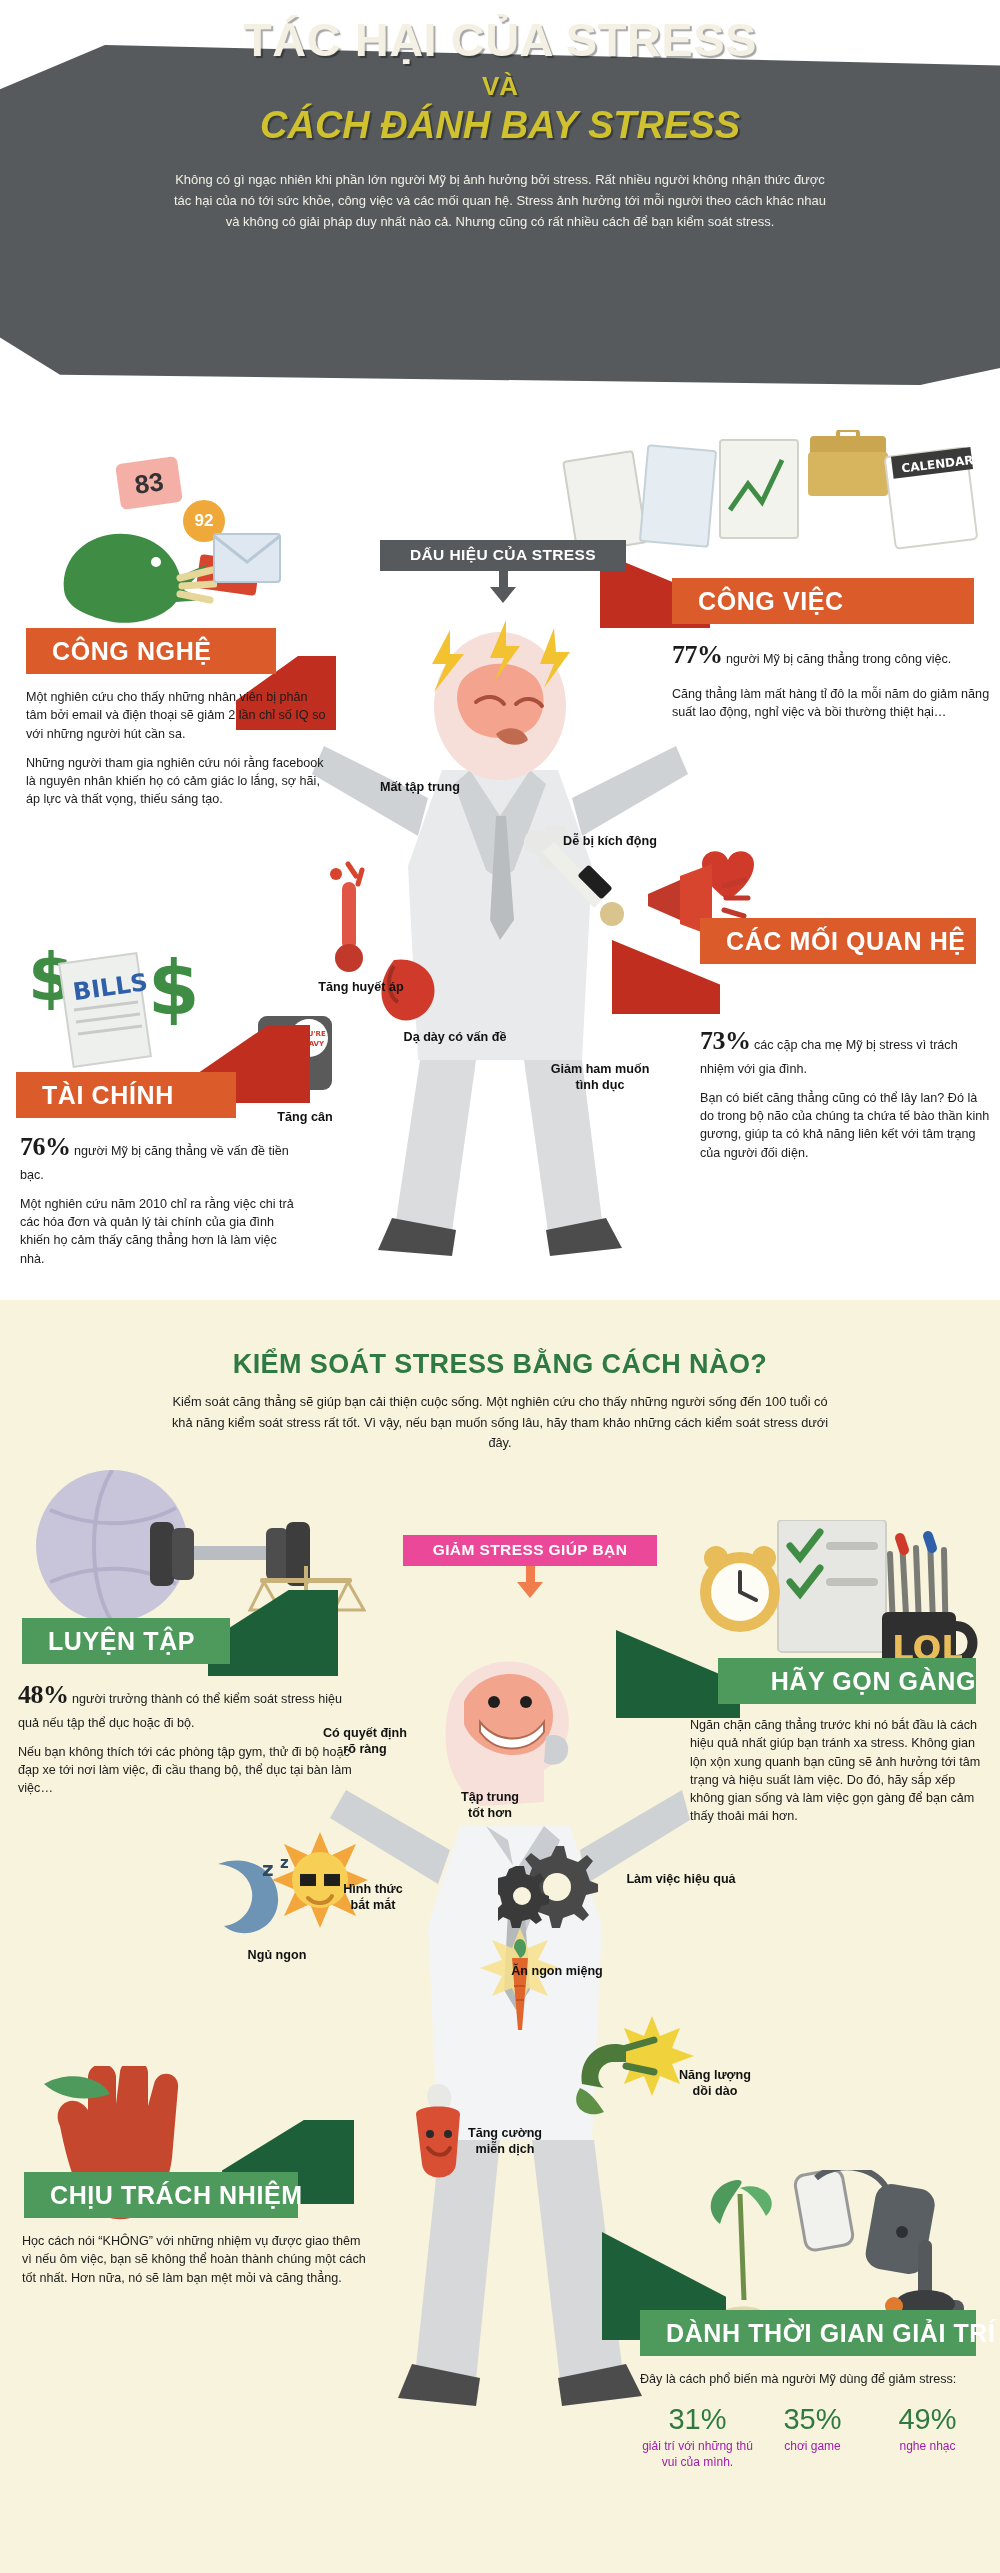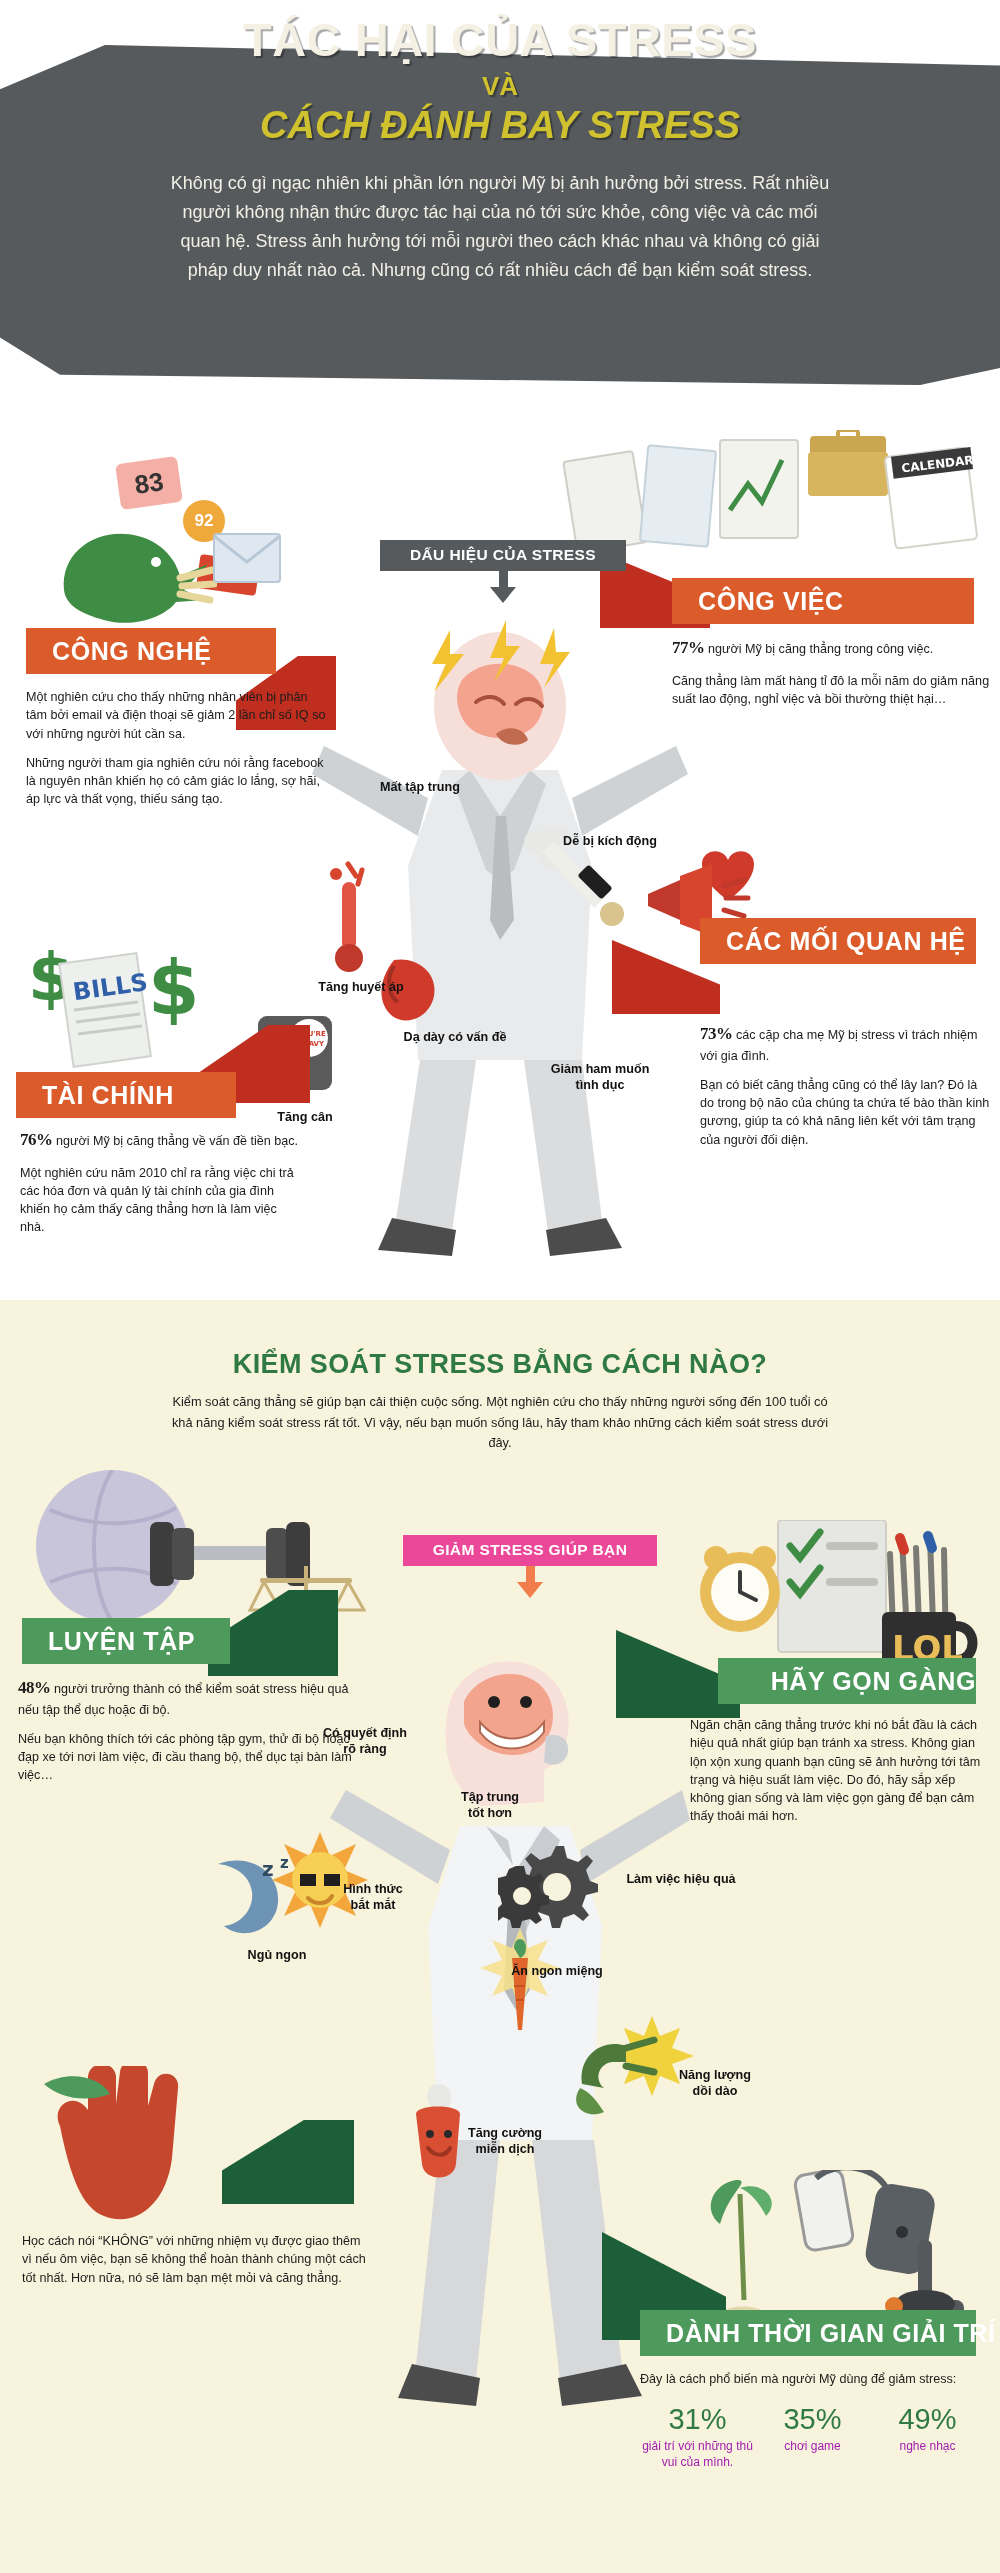--- a/index.html
+++ b/index.html
@@ -30,21 +30,21 @@
     font-weight: bold; font-size: 26px; color: #cfc22e; margin-top: 4px;
     text-shadow: 2px 2px 1px rgba(0,0,0,.35);
   }
   .title-3 {
     font-family: "Liberation Sans Narrow","Liberation Sans", sans-serif;
     font-weight: bold; font-size: 38px; color: #cfc22e; margin-top: 2px;
     text-shadow: 2px 2px 1px rgba(0,0,0,.35); font-style: italic;
   }
   .banner-intro {
     margin: 22px auto 14px; width: 660px; text-align: center; color: #f2efe6;
-    font-size: 18px; line-height: 1.62;
+    font-size: 13px; line-height: 1.62;
   }
 
   
   .badge { position: absolute; text-align: center; }
   .badge .chip {
     display: inline-block; padding: 6px 30px 7px; color: #fff;
     font-family: "Liberation Sans Narrow","Liberation Sans", sans-serif;
     font-weight: bold; font-size: 15.5px; letter-spacing: .4px;
   }
   .badge .arrow {
@@ -75,21 +75,21 @@
   .tail.red  { background: #c02e1f; }
   .tail.dgrn { background: #1c5f39; }
 
   
   .txt { position: absolute; font-size: 12.6px; line-height: 1.45; color: #1c1c1c; }
   .txt p { margin-bottom: 11px; }
   .txt p:last-child { margin-bottom: 0; }
   .stat { font-size: 12.6px; line-height: 1.45; }
   .stat b {
     font-family: "Liberation Serif","DejaVu Serif", serif;
-    font-weight: bold; font-size: 17px; letter-spacing: -.5px;
+    font-weight: bold; font-size: 26px; letter-spacing: -.5px;
   }
 
   
   .cue {
     position: absolute; font-size: 12.6px; font-weight: bold; color: #111;
     line-height: 1.25; text-align: center; white-space: pre-line;
   }
 
   
   .cream {
@@ -435,20 +435,23 @@
 
   <div class="tail right-tail dgrn" style="left:616px;top:1630px;width:124px;height:88px;"></div>
   <div class="ribbon rb-green-left" style="left:718px;top:1658px;width:258px;justify-content:flex-end;">
     <span>HÃY GỌN GÀNG</span>
   </div>
   <div class="txt" style="left:690px;top:1716px;width:300px;">
     <p>Ngăn chặn căng thẳng trước khi nó bắt đầu là cách hiệu quả nhất giúp bạn tránh xa stress. Không gian lộn xộn xung quanh bạn cũng sẽ ảnh hưởng tới tâm trạng và hiệu suất làm việc. Do đó, hãy sắp xếp không gian sống và làm việc gọn gàng để bạn cảm thấy thoải mái hơn.</p>
   </div>
 
   <div class="tail left-tail dgrn" style="left:222px;top:2120px;width:132px;height:84px;"></div>
+  <div class="ribbon rb-green-left" style="left:24px;top:2172px;width:274px;">
+    <span>CHỊU TRÁCH NHIỆM</span>
+  </div>
   <div class="txt" style="left:22px;top:2232px;width:348px;">
     <p>Học cách nói “KHÔNG” với những nhiệm vụ được giao thêm vì nếu ôm việc, bạn sẽ không thể hoàn thành chúng một cách tốt nhất. Hơn nữa, nó sẽ làm bạn mệt mỏi và căng thẳng.</p>
   </div>
 
   <div class="tail right-tail dgrn" style="left:602px;top:2232px;width:124px;height:108px;"></div>
   <div class="ribbon rb-green-left" style="left:640px;top:2310px;width:336px;">
     <span>DÀNH THỜI GIAN GIẢI TRÍ</span>
   </div>
   <div class="txt" style="left:640px;top:2370px;width:346px;">
     <p>Đây là cách phổ biến mà người Mỹ dùng để giảm stress:</p>

